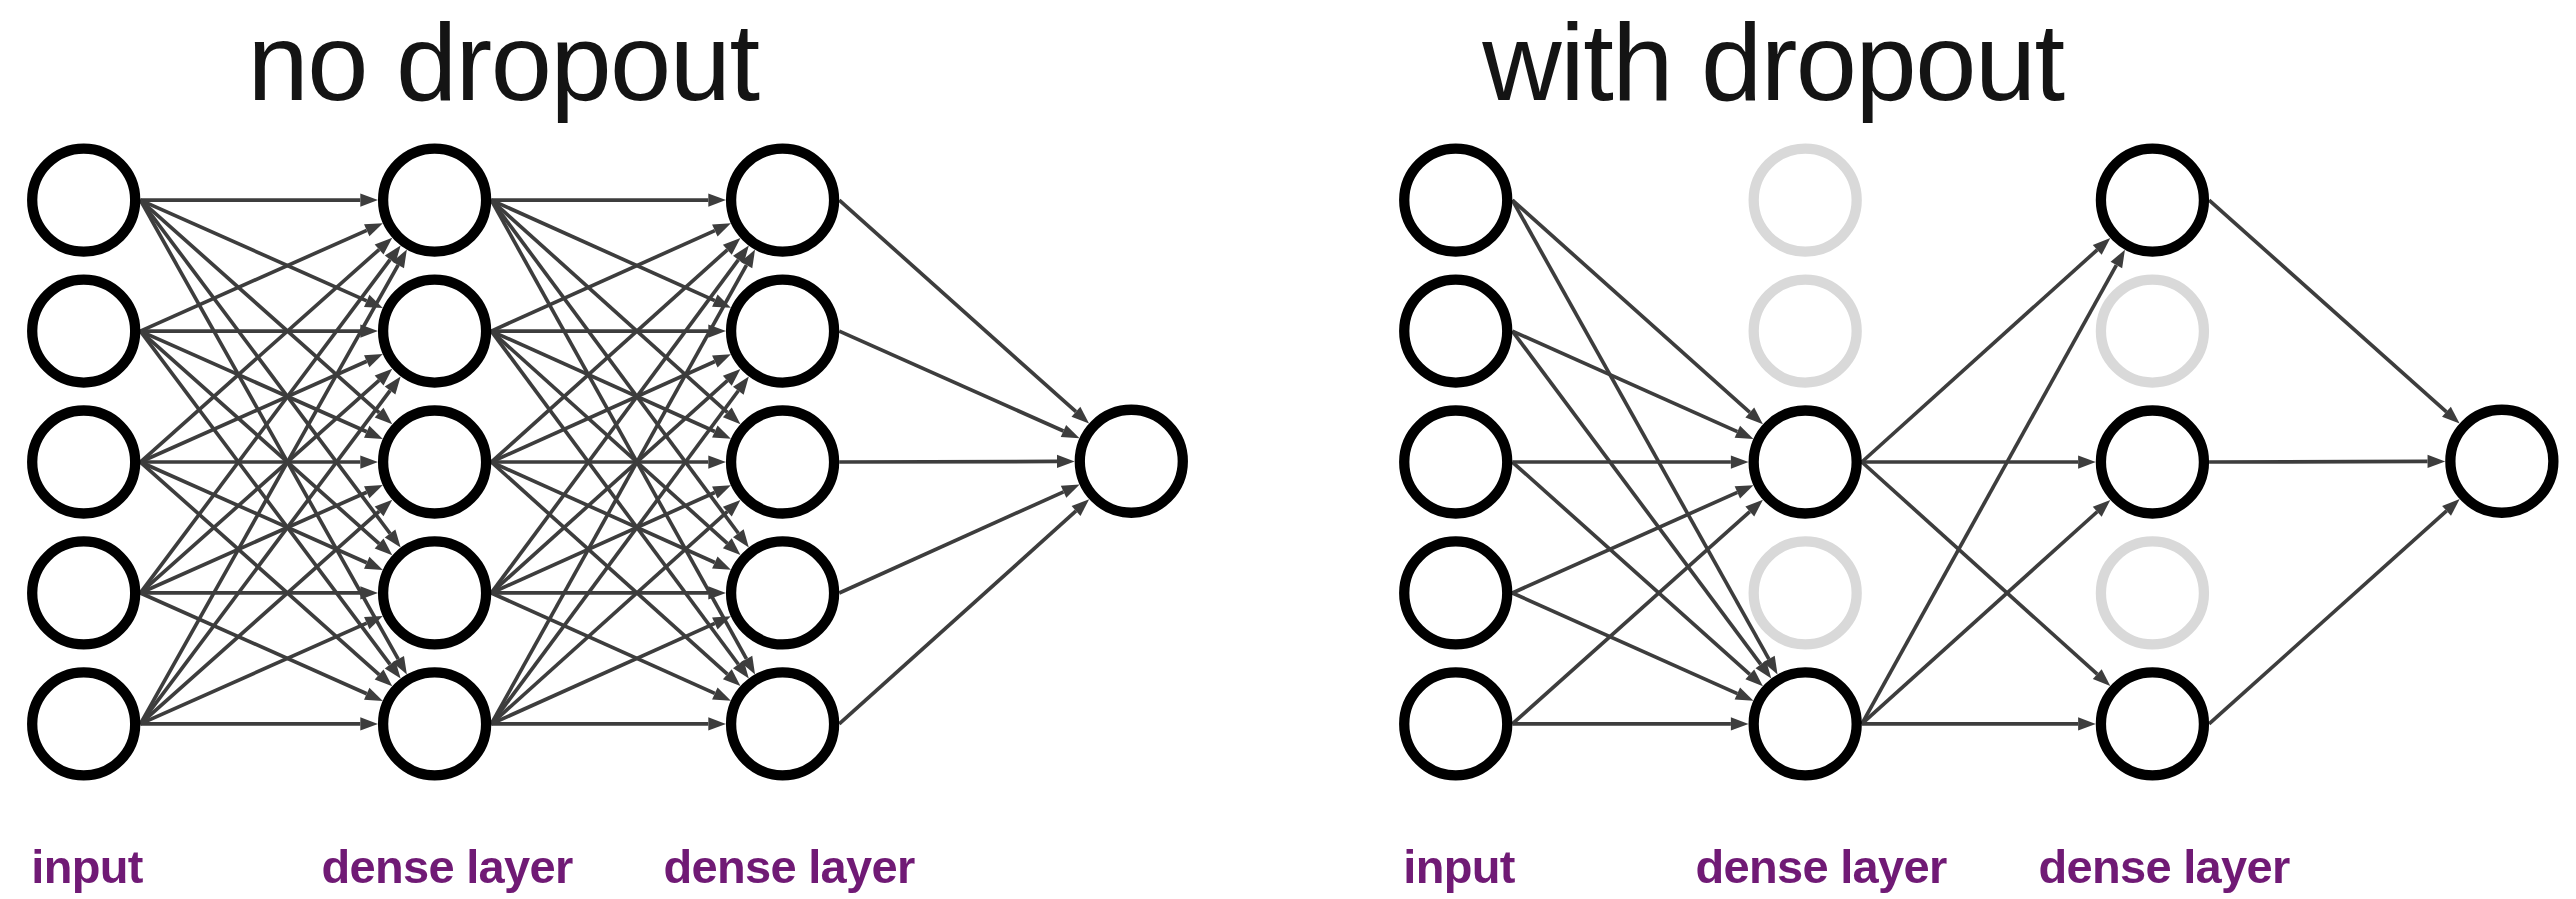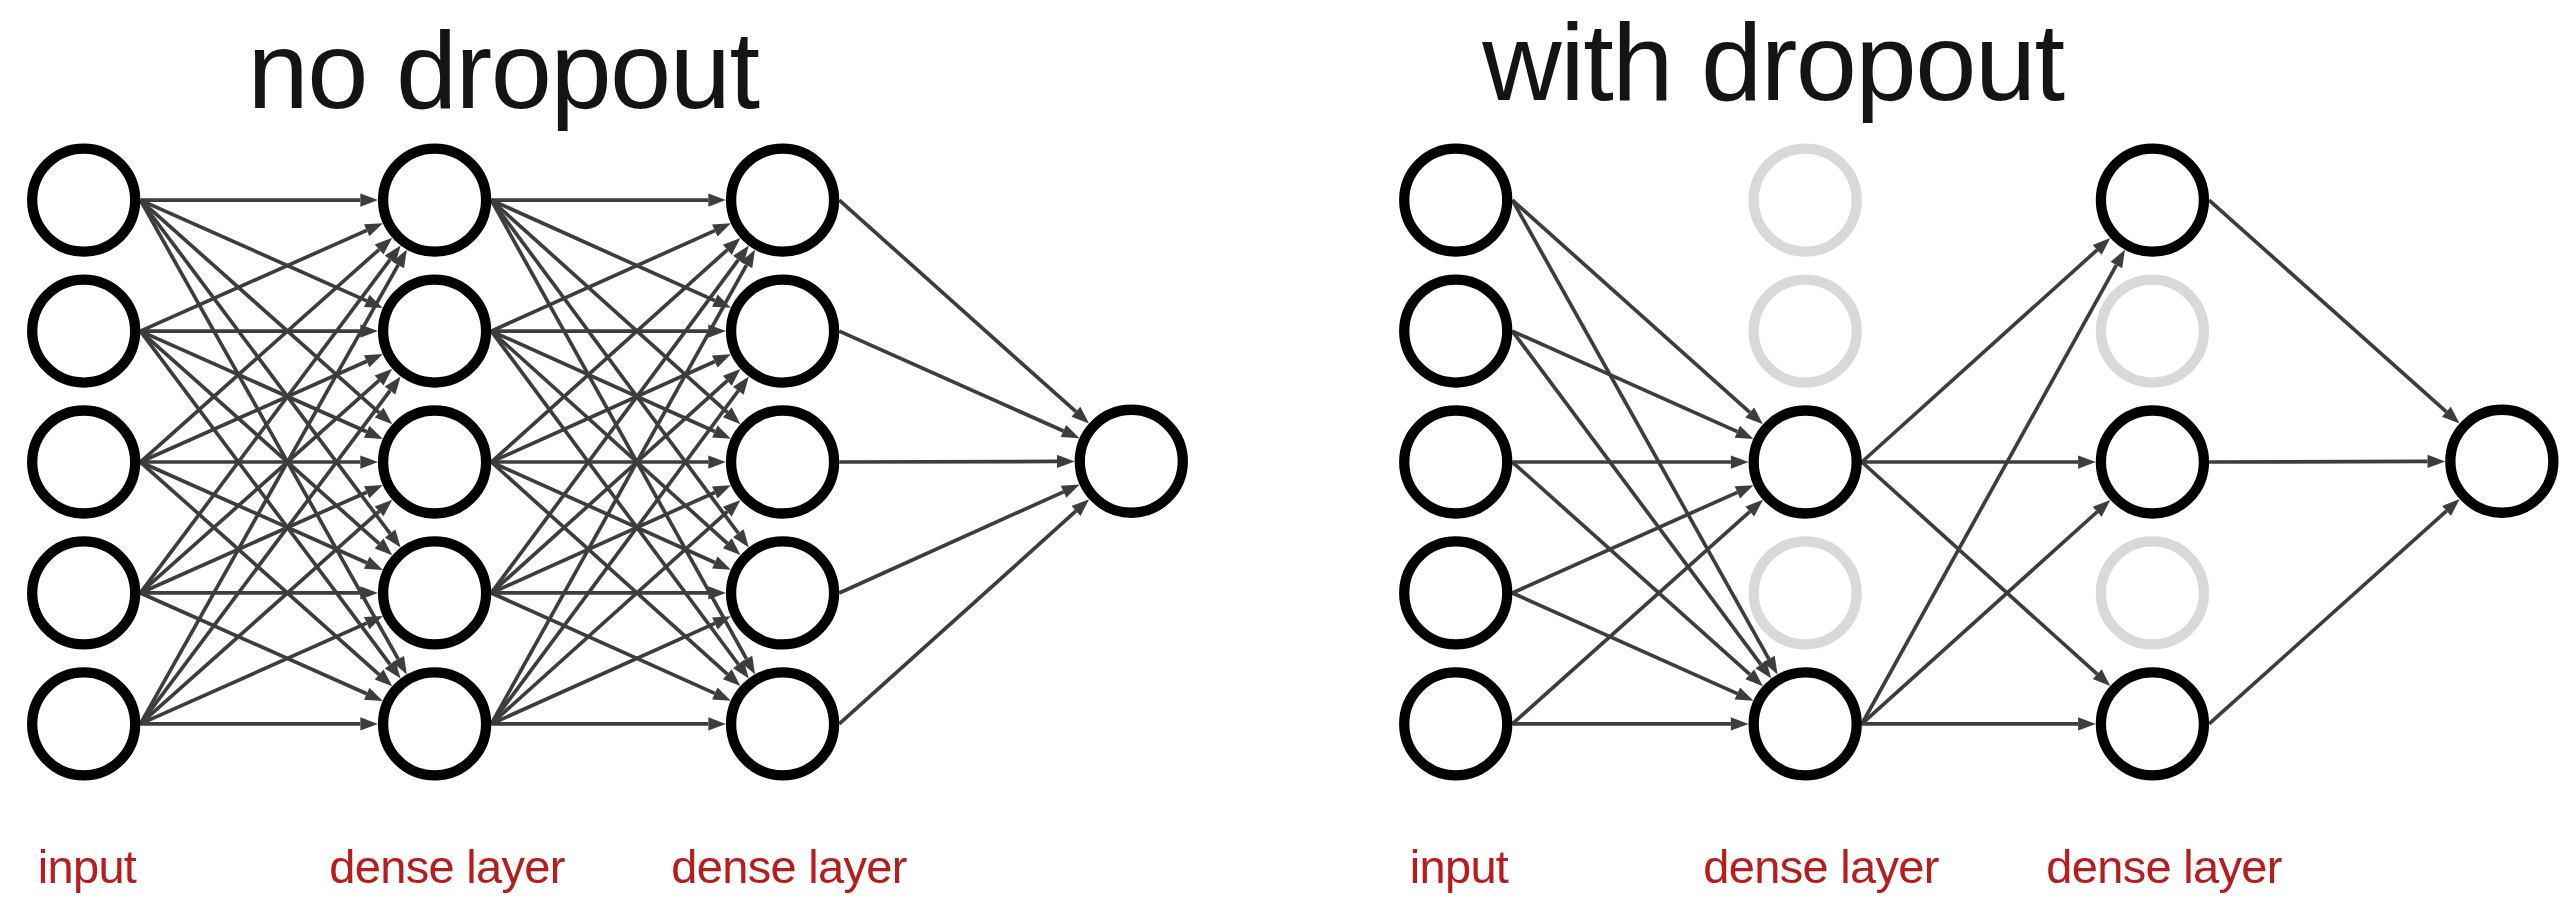--- a/index.html
+++ b/index.html
@@ -31,24 +31,24 @@
     line-height: 1;
     letter-spacing: -1.5px;
     color: #141414;
     white-space: nowrap;
   }
   .layer-label {
     position: absolute;
     top: 843px;
     transform: translateX(-50%);
     font-size: 47px;
-    font-weight: 400;
+    font-weight: 700;
     line-height: 1;
     letter-spacing: -0.7px;
-    color: #b91c1c;
+    color: #701a75;
     white-space: nowrap;
   }
 </style>
 </head>
 <body>
 
 <div class="stage">
   <svg id="net-svg" viewBox="0 0 3500 1222">
       <line x1="190" y1="272" x2="489" y2="272" stroke="#3d3d3d" stroke-width="5"></line>
       <polygon points="513,272 489,281 489,263" fill="#3d3d3d"></polygon>
@@ -225,21 +225,21 @@
       <circle cx="2453" cy="806" r="70" fill="#ffffff" stroke="#d9d9d9" stroke-width="14"></circle>
       <circle cx="2453" cy="984" r="70" fill="#ffffff" stroke="#000000" stroke-width="14"></circle>
       <circle cx="2925" cy="272" r="70" fill="#ffffff" stroke="#000000" stroke-width="14"></circle>
       <circle cx="2925" cy="450" r="70" fill="#ffffff" stroke="#d9d9d9" stroke-width="14"></circle>
       <circle cx="2925" cy="628" r="70" fill="#ffffff" stroke="#000000" stroke-width="14"></circle>
       <circle cx="2925" cy="806" r="70" fill="#ffffff" stroke="#d9d9d9" stroke-width="14"></circle>
       <circle cx="2925" cy="984" r="70" fill="#ffffff" stroke="#000000" stroke-width="14"></circle>
       <circle cx="3400" cy="627" r="70" fill="#ffffff" stroke="#000000" stroke-width="14"></circle>
     </svg>
 
-  <div class="net-title" id="title-0" style="left: 503px; margin-top: 8px;">no dropout</div>
+  <div class="net-title" id="title-0" style="left: 503px;">no dropout</div>
   <div class="net-title" id="title-1" style="left: 1773px;">with dropout</div>
 
   <div class="layer-label" id="label-0-0" style="left: 87px;">input</div>
   <div class="layer-label" id="label-0-1" style="left: 447px;">dense layer</div>
   <div class="layer-label" id="label-0-2" style="left: 789px;">dense layer</div>
   <div class="layer-label" id="label-1-0" style="left: 1459px;">input</div>
   <div class="layer-label" id="label-1-1" style="left: 1821px;">dense layer</div>
   <div class="layer-label" id="label-1-2" style="left: 2164px;">dense layer</div>
 </div>
 

